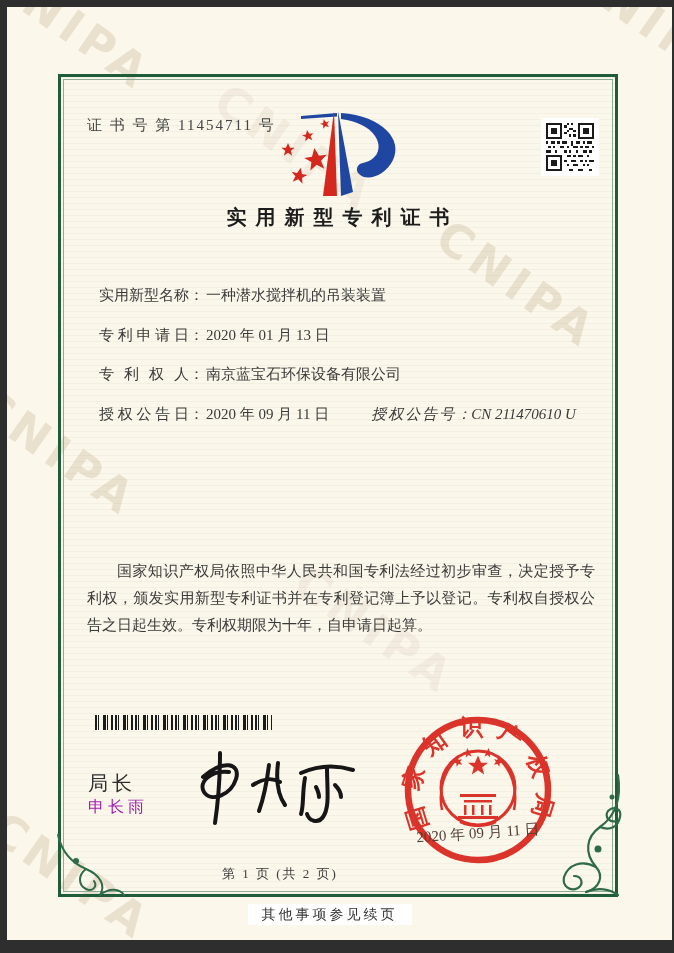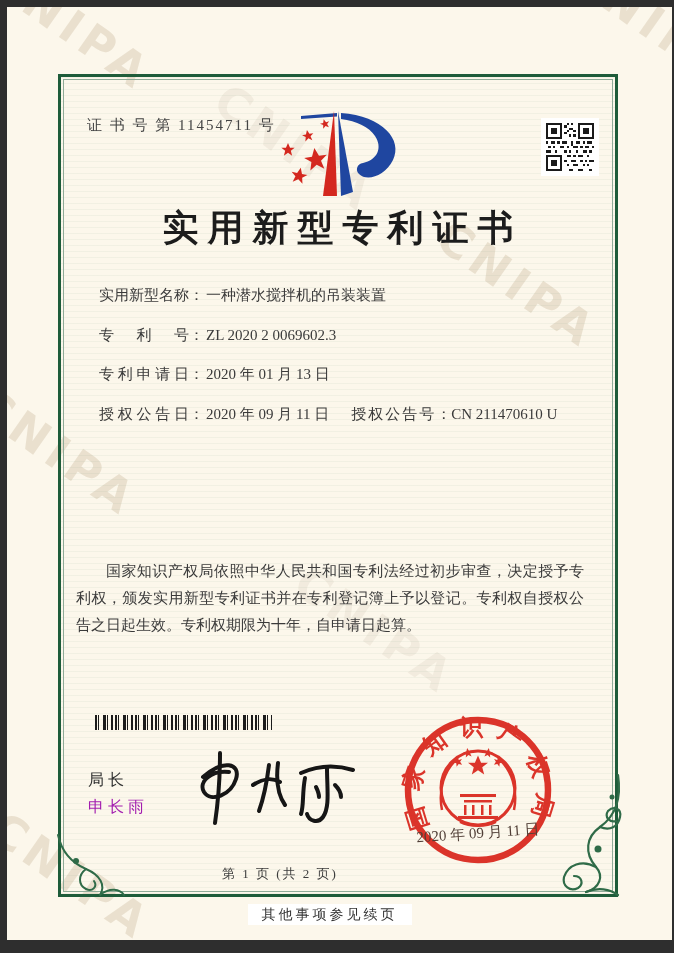--- a/index.html
+++ b/index.html
@@ -19,39 +19,39 @@
   .frame{position:absolute;left:51px;top:67px;width:554px;height:817px;border:3px solid #1e5c3a;z-index:2;
          background:repeating-linear-gradient(180deg,rgba(104,146,116,.07) 0 1px,rgba(0,0,0,0) 1px 6px);}
   .frame::after{content:"";position:absolute;inset:2px;border:1px solid #8fab98;}
 
   .content{position:absolute;inset:0;z-index:3;color:#3a3a3a;}
   .content > div, .content > svg{position:absolute;}
 
   .cert-no{left:80px;top:109px;font-size:15px;letter-spacing:2px;color:#444;}
   .logo{left:264px;top:99px;}
   .qr{left:534px;top:111px;width:58px;height:58px;background:#fff;padding:5px;box-sizing:border-box;}
-  .title{left:51px;top:197px;width:560px;text-align:center;font-size:36px;font-weight:bold;
+  .title{left:51px;top:197px;width:560px;text-align:center;font-size:20px;font-weight:bold;
          letter-spacing:9px;text-indent:9px;color:#1c1c1c;}
 
   .fields{left:92px;top:279px;font-size:15px;}
   .frow{height:21px;margin-bottom:18.5px;white-space:nowrap;}
   .flabel{display:inline-block;width:90px;text-align:justify;text-align-last:justify;vertical-align:top;}
   .fval{margin-left:2px;}
-  .pair2{margin-left:22px;}
+  .pair2{margin-left:42px;font-style:italic;}
   .pair2 .glabel{letter-spacing:2px;}
 
-  .paras{left:69px;top:551px;width:508px;font-size:15px;line-height:27px;text-align:justify;}
+  .paras{left:80px;top:551px;width:508px;font-size:15px;line-height:27px;text-align:justify;}
   .paras p{margin:0;text-indent:2em;}
 
   .barcode{left:88px;top:708px;width:177px;height:15px;
     background:repeating-linear-gradient(90deg,#1b1b1b 0 2px,transparent 2px 3px,#1b1b1b 3px 4px,
       transparent 4px 8px,#1b1b1b 8px 11px,transparent 11px 12px,#1b1b1b 12px 13px,
       transparent 13px 16px,#1b1b1b 16px 18px,transparent 18px 20px);}
 
-  .sig-title{left:81px;top:763px;font-size:16px;letter-spacing:4px;color:#2f2f2f;}
+  .sig-title{left:81px;top:763px;font-size:20px;letter-spacing:4px;color:#2f2f2f;}
   .sig-name{left:81px;top:790px;font-size:16px;letter-spacing:4px;color:#a21caf;}
   .sig-svg{left:182px;top:738px;}
 
   .seal{left:391px;top:703px;width:160px;height:160px;z-index:4;opacity:.94;}
   .seal-date{position:absolute;left:0;top:114px;width:160px;text-align:center;font-size:15px;
              color:#46332b;transform:rotate(-4deg);}
 
   .page-num{left:51px;top:858px;width:444px;text-align:center;font-size:13px;letter-spacing:2px;color:#3c3c3c;}
   .note{left:0;top:899px;width:645px;text-align:center;font-size:14px;letter-spacing:3px;color:#333;}
   .note span{background:#ffffff;padding:3px 14px;}
@@ -106,24 +106,24 @@
         </svg>
       </div>
 
       <div class="title">实用新型专利证书</div>
 
       <div class="fields">
         <div class="frow">
           <span class="flabel">实用新型名称</span><span>：</span><span class="fval">一种潜水搅拌机的吊装装置</span>
         </div>
         <div class="frow">
-          <span class="flabel">专利号</span><span>：</span><span class="fval">ZL 2020 2 0069602.3</span>
+          <span class="flabel">专利申请日</span><span>：</span><span class="fval">2020 年 01 月 13 日</span>
         </div>
         <div class="frow">
-          <span class="flabel">专利申请日</span><span>：</span><span class="fval">2020 年 01 月 13 日</span>
+          <span class="flabel">专利权人</span><span>：</span><span class="fval">南京蓝宝石环保设备有限公司</span>
         </div>
         <div class="frow">
           <span class="flabel">授权公告日</span><span>：</span><span class="fval">2020 年 09 月 11 日</span><span class="pair2"><span class="glabel">授权公告号</span><span>：</span><span>CN 211470610 U</span></span>
         </div>
       </div>
 
       <div class="paras">
         <p>国家知识产权局依照中华人民共和国专利法经过初步审查，决定授予专利权，颁发实用新型专利证书并在专利登记簿上予以登记。专利权自授权公告之日起生效。专利权期限为十年，自申请日起算。</p>
       </div>
 

